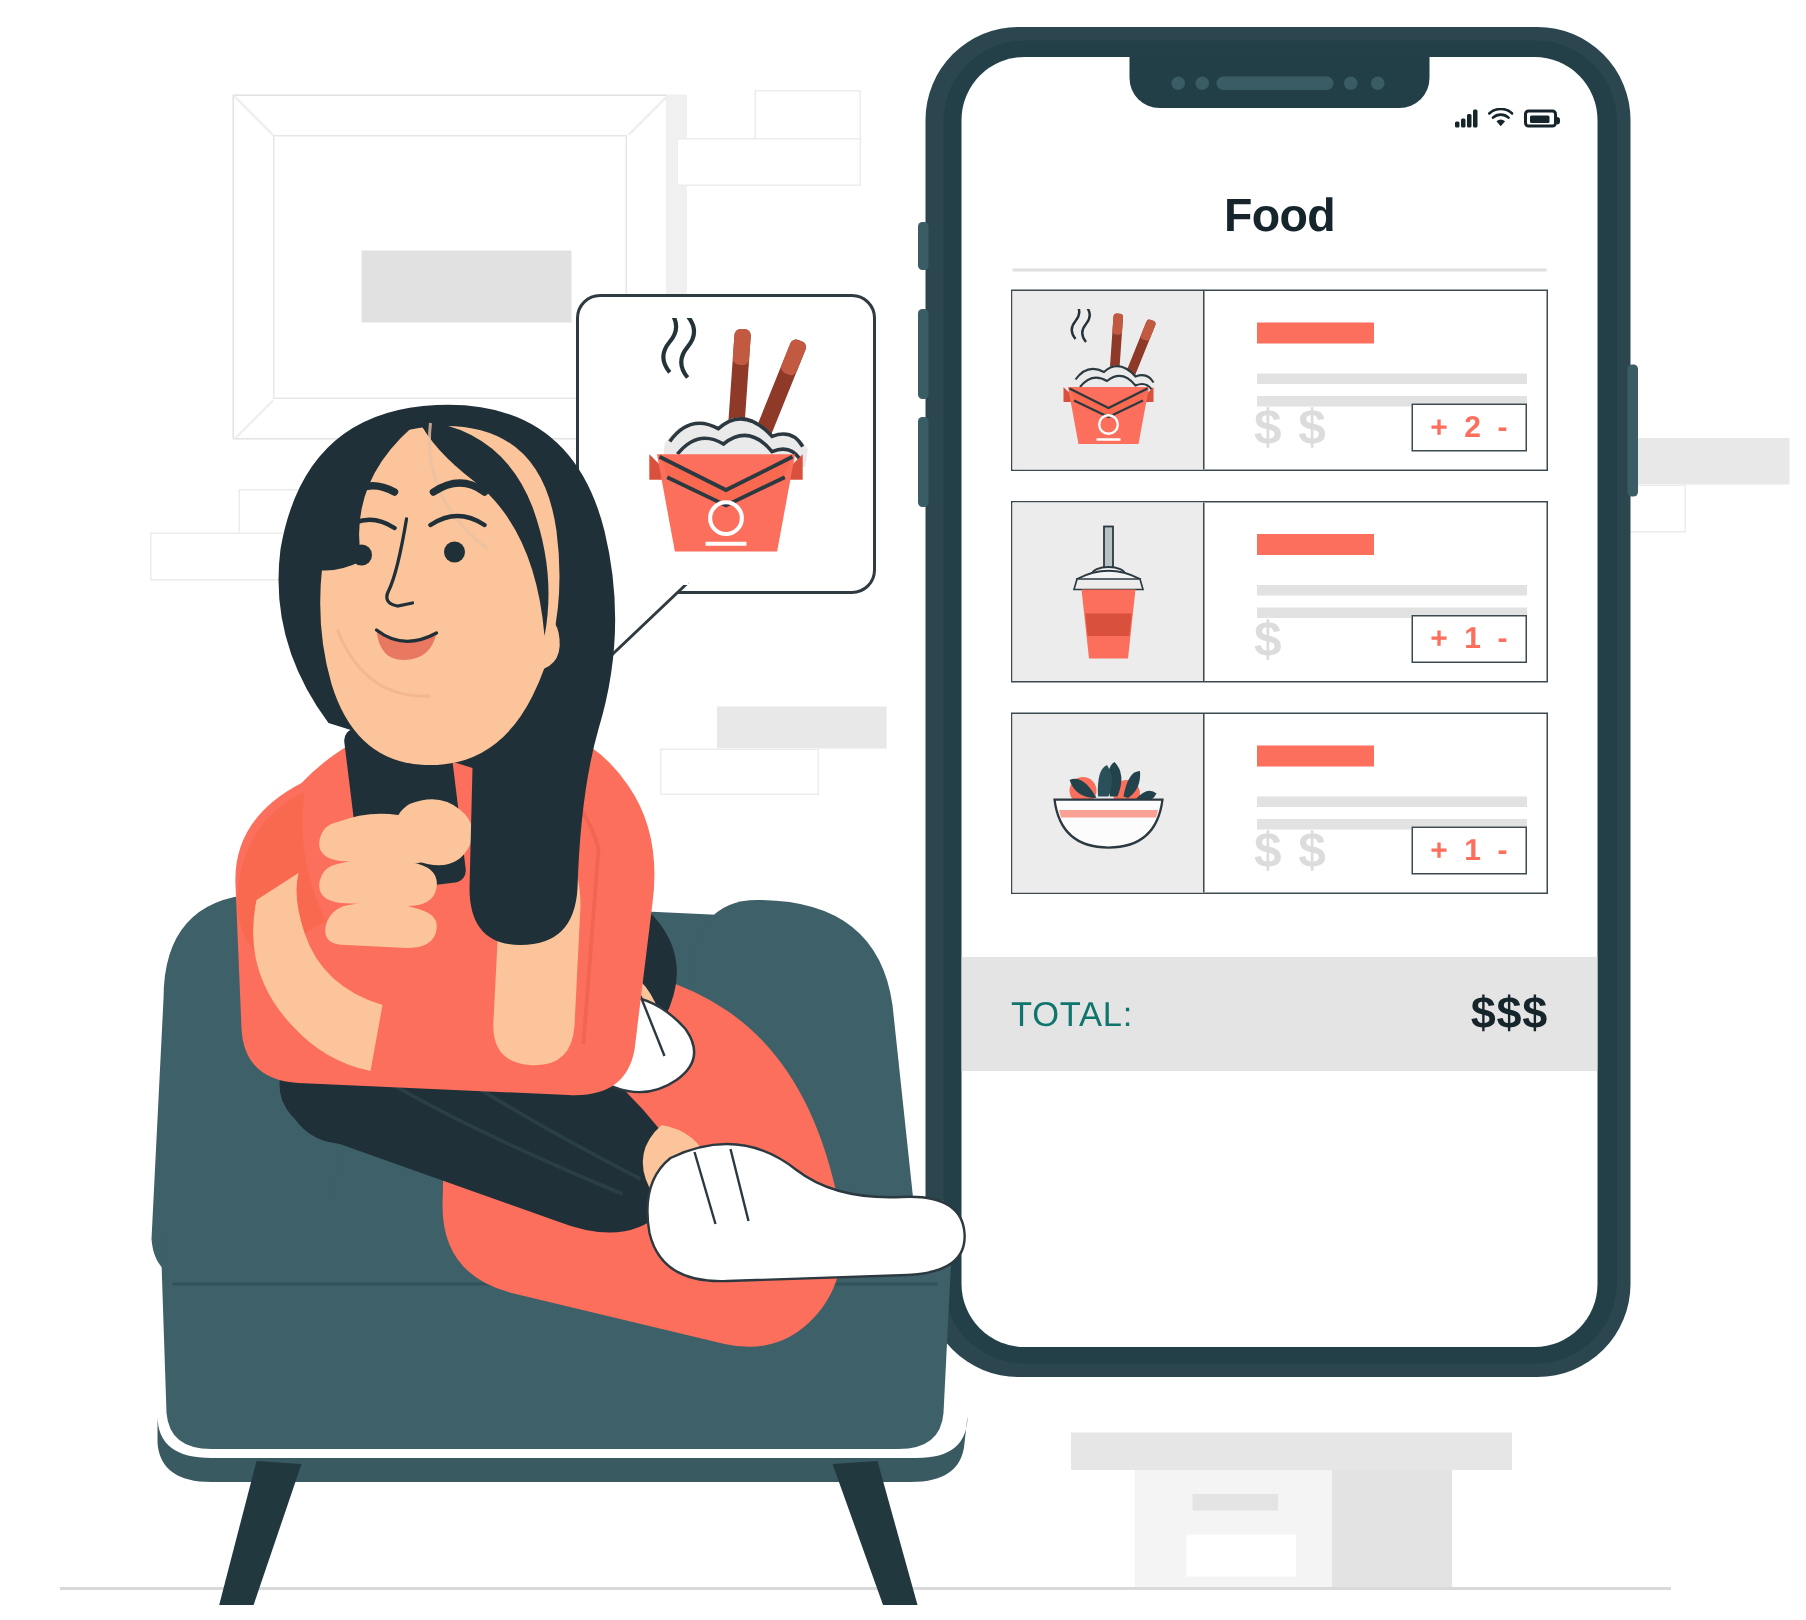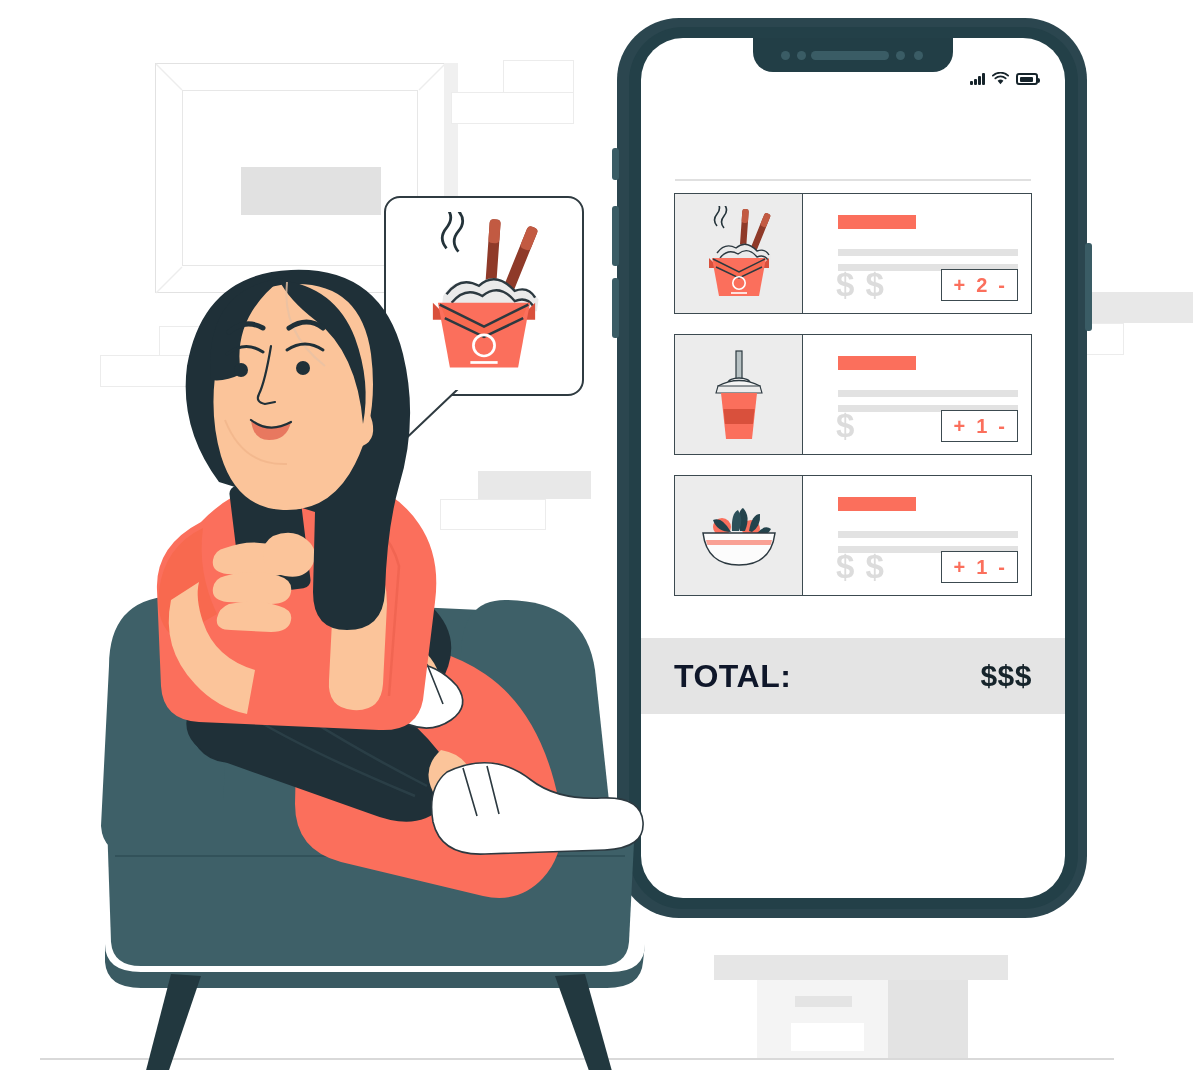--- a/index.html
+++ b/index.html
@@ -56,21 +56,21 @@
   .card-body{flex:1;position:relative;}
   .title-bar{position:absolute;left:35px;top:21px;width:78px;height:14px;background:#fb6f5c;}
   .line{position:absolute;left:35px;right:13px;height:7px;background:#e2e2e2;}
   .price{position:absolute;left:33px;bottom:12px;font-size:33px;font-weight:bold;color:#dcdcdc;letter-spacing:1px;line-height:1;}
   .stepper{position:absolute;right:13px;bottom:12px;border:1.8px solid #3c4a50;
       background:#fff;padding:5px 12px;display:flex;align-items:center;gap:11px;}
   .stepper span{font-size:20px;font-weight:bold;color:#fb6f5c;line-height:1;}
 
   .total-bar{position:absolute;left:0;right:0;top:600px;height:76px;background:#e4e4e4;
       display:flex;align-items:center;justify-content:space-between;padding:0 33px;box-sizing:border-box;}
-  .total-label{font-size:32px;font-weight:bold;color:#0f172a;letter-spacing:.5px;}
+  .total-label{font-size:23px;font-weight:normal;color:#0f766e;letter-spacing:.5px;}
   .total-value{font-size:30px;font-weight:bold;color:#16242b;letter-spacing:.5px;}
 
   .order-btn{position:absolute;left:46px;right:46px;top:719px;height:88px;background:#fb6f5c;
       border-radius:44px;display:flex;align-items:center;justify-content:center;border:none;
       font-size:27px;font-weight:bold;color:#fff;letter-spacing:1.6px;cursor:pointer;
       font-family:"Liberation Sans", sans-serif;}
 
   
   #bubble{position:absolute;left:384px;top:196px;width:196px;height:196px;
       background:#fff;border:2px solid #2f3b41;border-radius:16px;}
@@ -157,20 +157,21 @@
         <svg class="wifi" viewBox="0 0 20 15">
           <path d="M10 14.2 L6.6 10.2 a5.3 5.3 0 0 1 6.8 0 Z" fill="#16242b"></path>
           <path d="M3.9 7.4 a9 9 0 0 1 12.2 0" stroke="#16242b" stroke-width="2.1" fill="none" stroke-linecap="round"></path>
           <path d="M1 4.1 a13.4 13.4 0 0 1 18 0" stroke="#16242b" stroke-width="2.1" fill="none" stroke-linecap="round"></path>
         </svg>
         <div class="batt">
             <i></i>
           </div>
       </div>
 
+      <div class="screen-title">Food</div>
       <div class="divider"></div>
 
       <div class="card" style="top:155px">
         <div class="card-thumb">
           <svg width="88" height="96" viewBox="0 0 88 96">
             <path d="M22 20 q-5 -6 0 -12 q5 -6 0 -12" stroke="#24333a" stroke-width="1.6" fill="none"></path>
             <path d="M29 22 q-5 -6 0 -12 q5 -6 0 -12" stroke="#24333a" stroke-width="1.6" fill="none"></path>
             <rect x="46" y="3" width="6.4" height="42" rx="2.4" fill="#8f3a29" transform="rotate(4 49 24)"></rect>
             <rect x="46" y="3" width="6.4" height="14" rx="2.4" fill="#c25a42" transform="rotate(4 49 24)"></rect>
             <rect x="62" y="6" width="6.4" height="42" rx="2.4" fill="#8f3a29" transform="rotate(22 65 27)"></rect>

